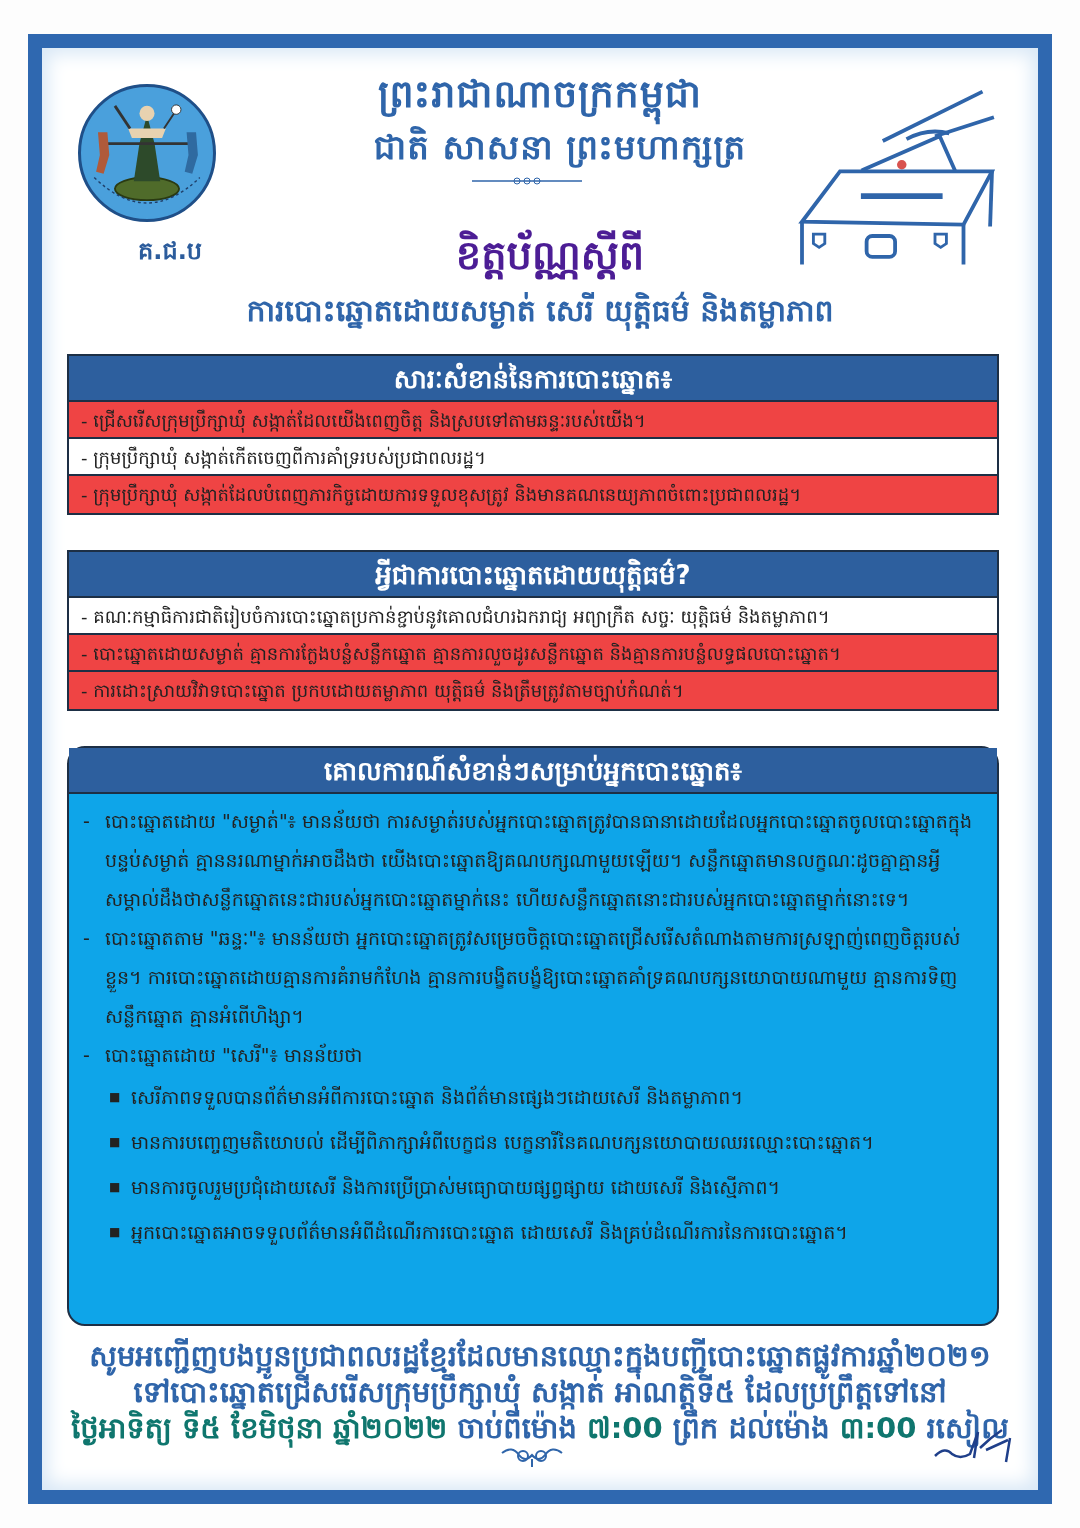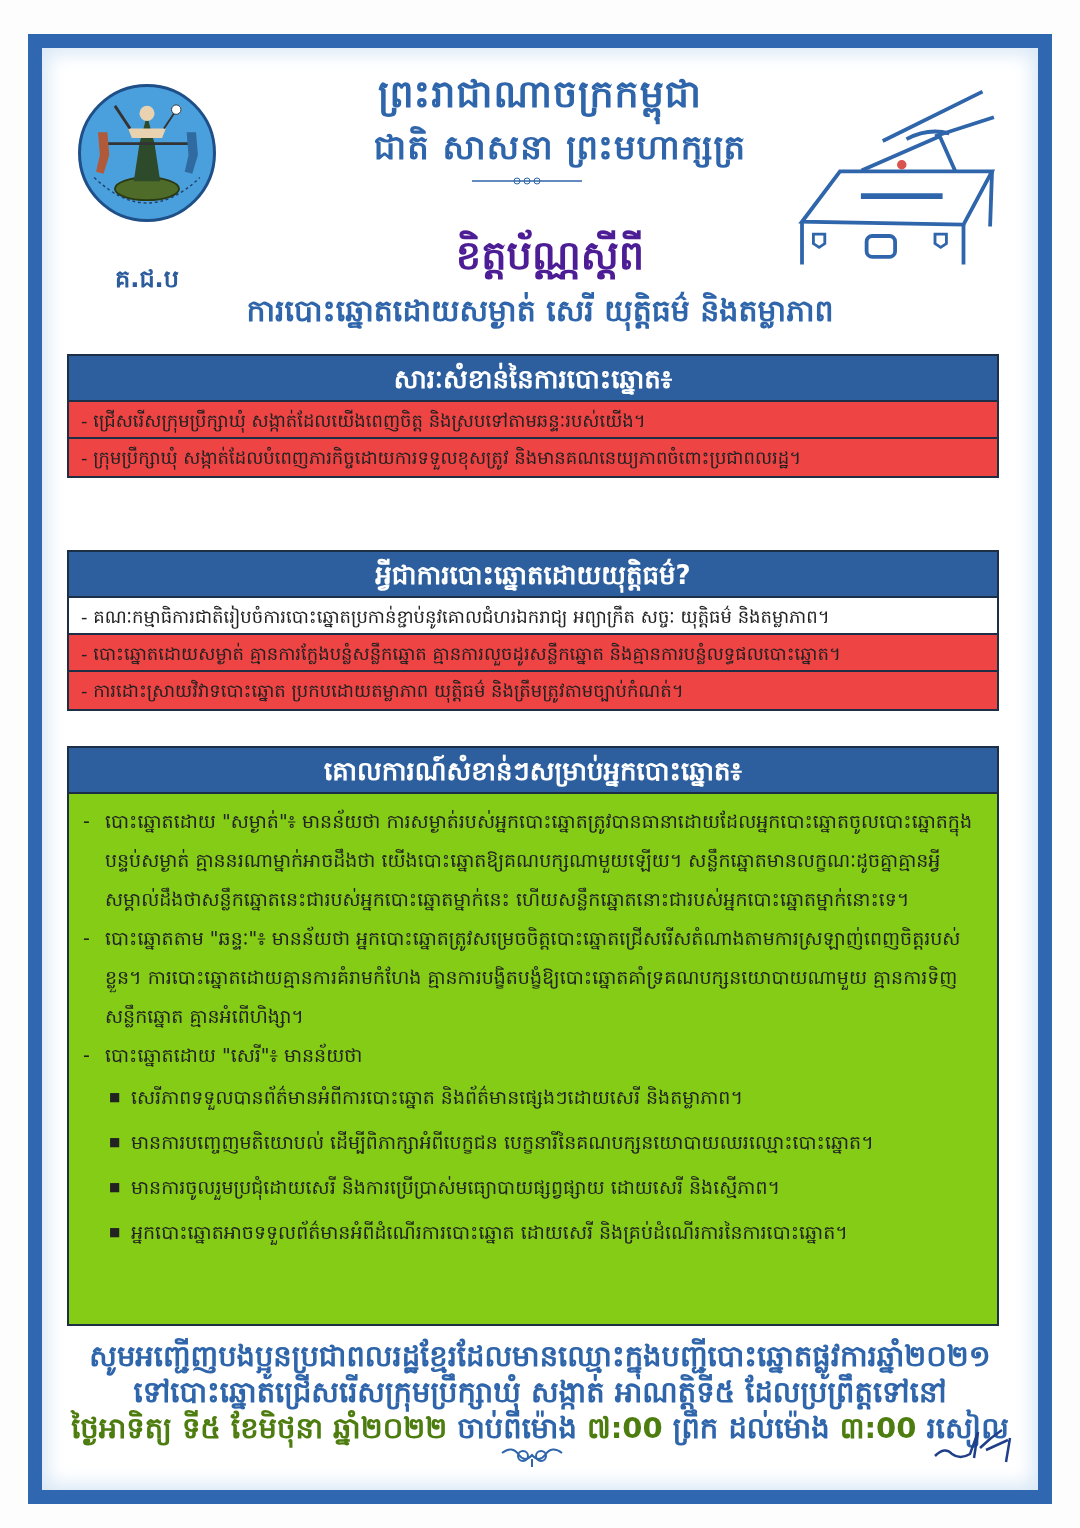--- a/index.html
+++ b/index.html
@@ -17,21 +17,21 @@
   }
 
   
   .logo {
     position: absolute; left: 36px; top: 36px; width: 138px; height: 138px;
     border-radius: 50%; background: #4aa0dc; border: 3px solid #1f4f88;
     overflow: hidden;
   }
   .logo svg { width: 100%; height: 100%; }
   .logo-abbr {
-    position: absolute; left: 50px; top: 216px; width: 110px; text-align: center;
+    position: absolute; left: 50px; top: 188px; width: 110px; text-align: right;
     color: #2c5c9c; font-weight: bold; font-size: 24px;
   }
   .kingdom {
     position: absolute; left: 0; right: 0; top: 22px; text-align: center;
     color: #2f65aa; font-weight: bold; font-size: 38px; letter-spacing: 1px;
   }
   .motto {
     position: absolute; left: 0; right: 0; top: 78px; text-align: center;
     color: #2f65aa; font-weight: bold; font-size: 34px; letter-spacing: 1px; padding-left: 40px;
   }
@@ -61,35 +61,35 @@
     border-bottom: 2px solid #1d2f45;
   }
   .row {
     font-size: 18px; color: #222; padding: 0 12px; height: 37px; line-height: 37px;
     border-bottom: 2px solid #1d2f45; white-space: nowrap; overflow: hidden;
   }
   .row:last-child { border-bottom: none; }
   .row.blue { background: #ef4444; }
   .row.white { background: #ffffff; }
 
-  .section.principles { background: #84cc16; }
+  .section.principles { background: #0ea5e9; border-radius: 18px; }
   .principles-body { padding: 8px 14px 10px 14px; }
   .para { font-size: 19px; line-height: 39px; color: #222; display: flex; }
   .para .dash { width: 22px; flex: 0 0 22px; }
   .para .txt { flex: 1; }
   .bullet { font-size: 19px; line-height: 45px; color: #222; display: flex; padding-left: 26px; }
   .bullet .sq { width: 22px; flex: 0 0 22px; font-size: 12px; }
   .bullet .txt { flex: 1; white-space: nowrap; }
 
   
   .footer-line {
     position: absolute; left: 0; right: 0; text-align: center;
     font-weight: bold; font-size: 29px; color: #2f65aa; white-space: nowrap;
   }
-  .red { color: #4d7c0f; }
+  .red { color: #0f766e; }
   .blue-t { color: #2f65aa; }
   .ornament-bottom { position: absolute; left: 455px; top: 1397px; width: 70px; height: 24px; }
   .signature { position: absolute; right: 18px; top: 1370px; width: 90px; height: 50px; }
 </style>
 </head>
 <body>
 
 <div class="frame">
   <div class="panel">
 
@@ -135,20 +135,21 @@
       <path d="M22 158 L34 158 L34 168 L28 172 L22 168 Z" fill="none" stroke="#2f65aa" stroke-width="3"></path>
       <path d="M150 158 L162 158 L162 168 L156 172 L150 168 Z" fill="none" stroke="#2f65aa" stroke-width="3"></path>
     </svg>
 
     <div class="doc-title">ខិត្តប័ណ្ណស្តីពី</div>
     <div class="doc-subtitle">ការបោះឆ្នោតដោយសម្ងាត់ សេរី យុត្តិធម៌ និងតម្លាភាព</div>
 
     <div class="section" style="top:306px;">
       <div class="section-head">សារៈសំខាន់នៃការបោះឆ្នោត៖</div>
       <div class="row blue">- ជ្រើសរើសក្រុមប្រឹក្សាឃុំ សង្កាត់ដែលយើងពេញចិត្ត និងស្របទៅតាមឆន្ទៈរបស់យើង។</div>
+      <div class="row white">- ក្រុមប្រឹក្សាឃុំ សង្កាត់កើតចេញពីការគាំទ្ររបស់ប្រជាពលរដ្ឋ។</div>
       <div class="row blue">- ក្រុមប្រឹក្សាឃុំ សង្កាត់ដែលបំពេញភារកិច្ចដោយការទទួលខុសត្រូវ និងមានគណនេយ្យភាពចំពោះប្រជាពលរដ្ឋ។</div>
     </div>
 
     <div class="section" style="top:502px;">
       <div class="section-head">អ្វីជាការបោះឆ្នោតដោយយុត្តិធម៌?</div>
       <div class="row white">- គណៈកម្មាធិការជាតិរៀបចំការបោះឆ្នោតប្រកាន់ខ្ជាប់នូវគោលជំហរឯករាជ្យ អព្យាក្រឹត សច្ចៈ យុត្តិធម៌ និងតម្លាភាព។</div>
       <div class="row blue">- បោះឆ្នោតដោយសម្ងាត់ គ្មានការក្លែងបន្លំសន្លឹកឆ្នោត គ្មានការលួចដូរសន្លឹកឆ្នោត និងគ្មានការបន្លំលទ្ធផលបោះឆ្នោត។</div>
       <div class="row blue">- ការដោះស្រាយវិវាទបោះឆ្នោត ប្រកបដោយតម្លាភាព យុត្តិធម៌ និងត្រឹមត្រូវតាមច្បាប់កំណត់។</div>
     </div>
 

